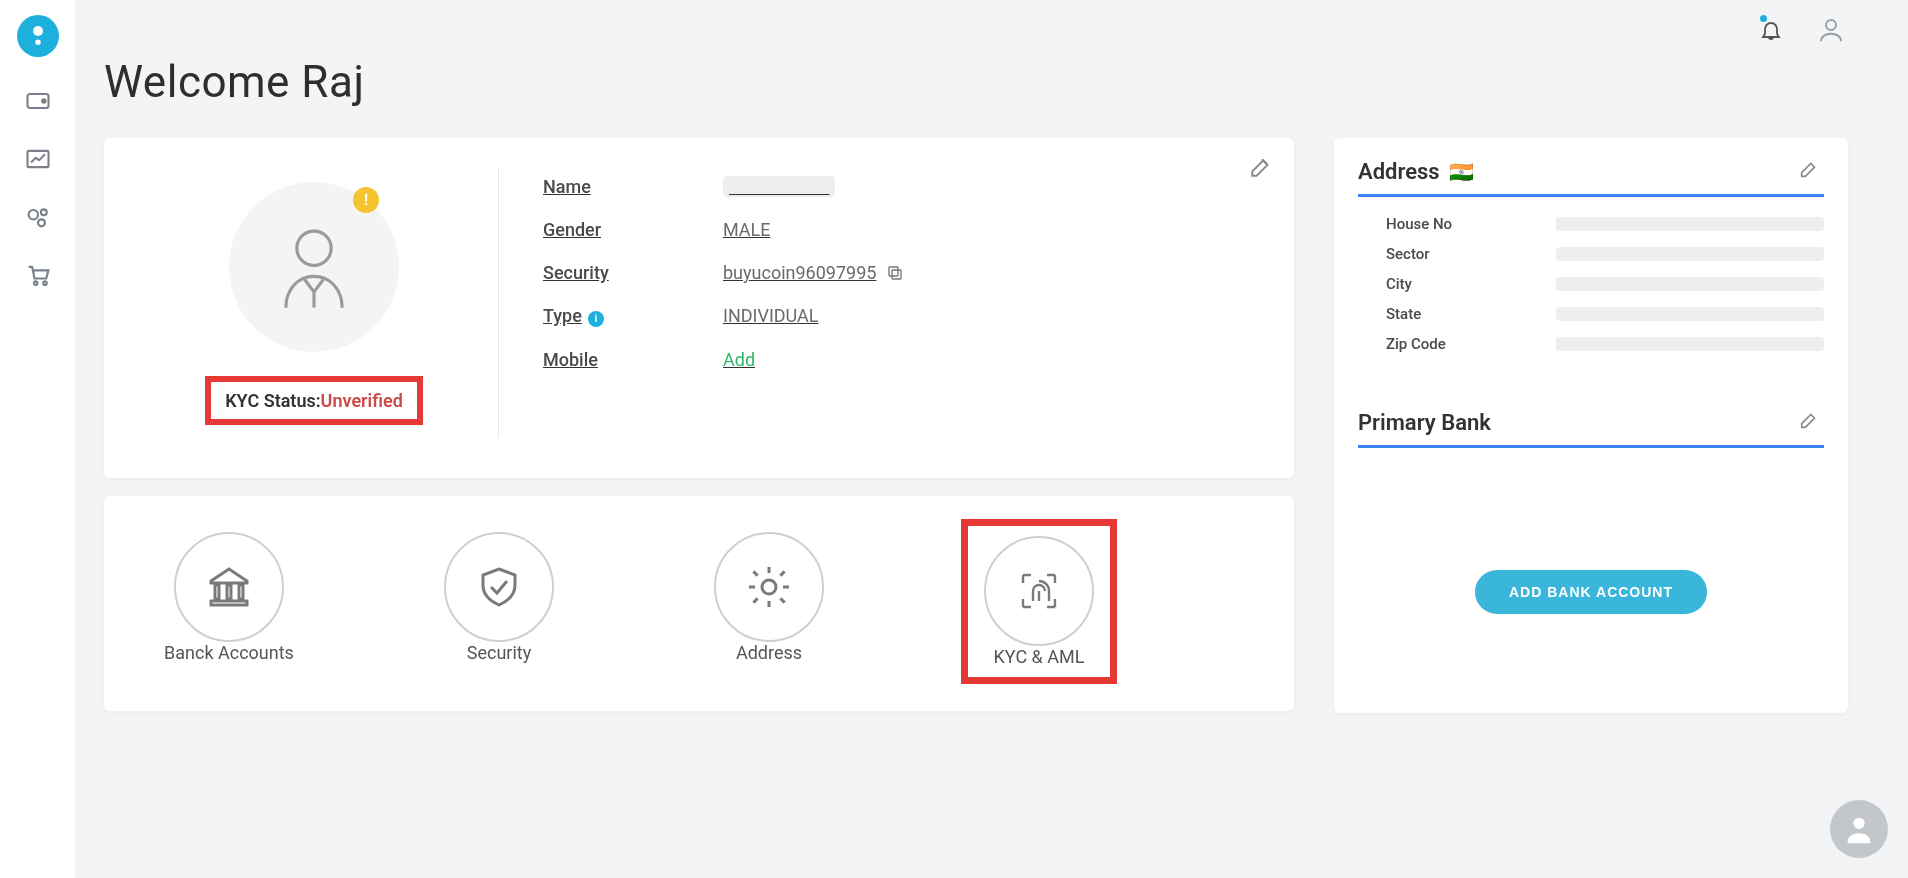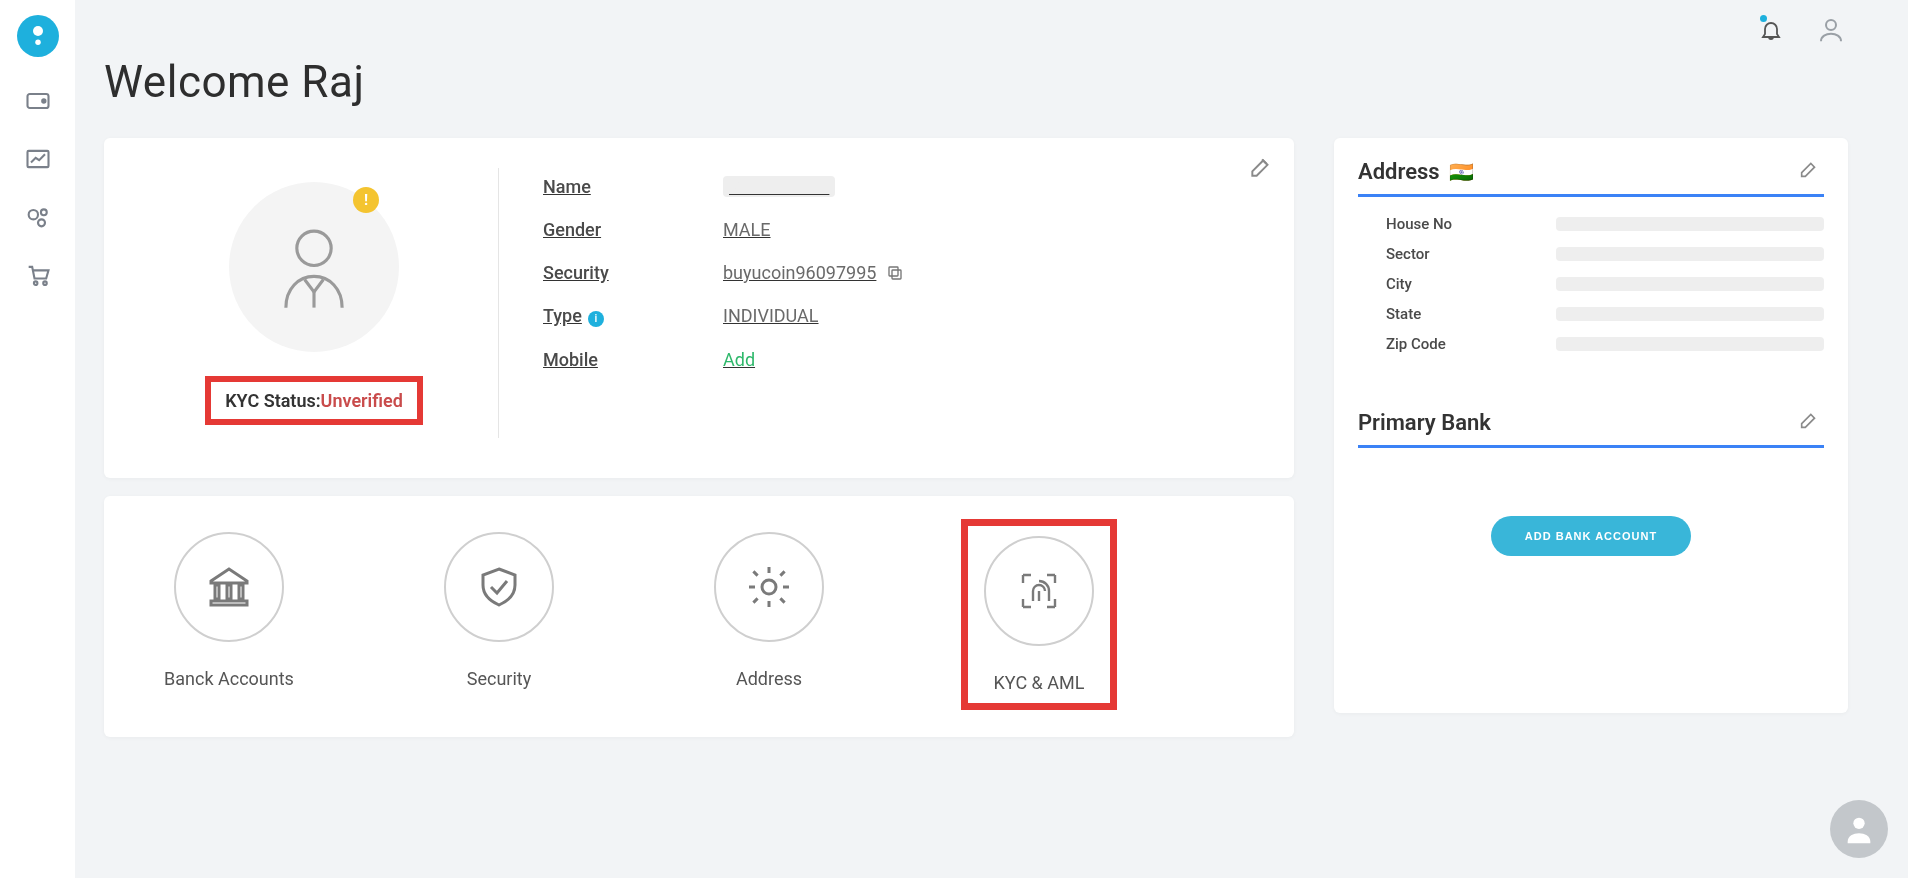--- a/index.html
+++ b/index.html
@@ -38,36 +38,36 @@
 .field-value { color:#6a6a6a; display:flex; align-items:center; gap:10px; }
 .field-value.link { color:#2fb86b; cursor:pointer; }
 .info-dot { width:16px; height:16px; background:#1eb0dd; border-radius:50%; color:#fff; font-size:11px; display:inline-flex; align-items:center; justify-content:center; margin-left:6px; }
 .verify-check { width:20px; height:20px; background:#2fb86b; border-radius:50%; color:#fff; display:inline-flex; align-items:center; justify-content:center; }
 .copy-ic { width:18px; height:18px; color:#777; cursor:pointer; }
 .redact { background:#eee; color:#eee; border-radius:4px; padding: 0 6px; white-space:pre; }
 .edit-btn { position:absolute; top:16px; right:20px; width:26px; height:26px; color:#8a8a8a; cursor:pointer; }
 
 
 .actions-card { width: 1190px; margin-top: 18px; padding: 36px 60px 40px 60px; display:flex; gap: 140px; background:#fff; border-radius:6px; box-shadow: 0 1px 4px rgba(0,0,0,0.04);}
-.action { display:flex; flex-direction:column; align-items:center; gap: 26px; cursor:pointer; width: 130px; }
+.action { display:flex; flex-direction:column; align-items:center; cursor:pointer; width: 130px; }
 .action-circle { width: 110px; height: 110px; border-radius:50%; border: 2px solid #cfcfcf; display:flex; align-items:center; justify-content:center; color:#7a7a7a; }
 .action-label { font-size: 18px; color:#555; text-align:center; }
 .action.highlight { outline: 7px solid #e53935; outline-offset: 6px; padding:4px; }
 
 
 .side-col { flex:1; display:flex; flex-direction:column; }
 .side-card { background:#fff; border-radius:6px; padding: 20px 24px 30px 24px; box-shadow:0 1px 4px rgba(0,0,0,0.04); display:flex; flex-direction:column; }
 .section-header { display:flex; align-items:flex-end; justify-content:space-between; border-bottom:3px solid #3b82f6; padding-bottom:10px; margin-bottom:18px; }
 .section-title { font-size: 22px; font-weight:600; color:#333; display:flex; align-items:center; gap:10px;}
 .flag { font-size: 20px; }
 .addr-row { display:flex; align-items:center; margin-bottom:12px; font-size:15px; padding-left:28px; }
 .addr-label { width: 170px; color:#4a4a4a; font-weight:500;}
 .addr-val { flex:1; height:14px; background:#eee; border-radius:4px; }
 .section-header.second { margin-top: 44px; }
-.add-bank-btn { align-self:center; margin-top: 50px; background:#39b6d9; color:#fff; border:none; padding: 14px 34px; border-radius: 28px; font-size: 11px; font-weight:600; letter-spacing:1px; cursor:pointer; }
+.add-bank-btn { align-self:center; margin-top: 104px; background:#39b6d9; color:#fff; border:none; padding: 14px 34px; border-radius: 28px; font-size: 14px; font-weight:600; letter-spacing:1px; cursor:pointer; }
 
 
 .float-avatar { position:absolute; right:20px; bottom:20px; width:58px; height:58px; border-radius:50%; background:#c3c7cb; display:flex; align-items:center; justify-content:center; color:#fff; }
 
 </style>
 </head>
 <body>
 
 <div class="sidebar">
   <div class="logo">

